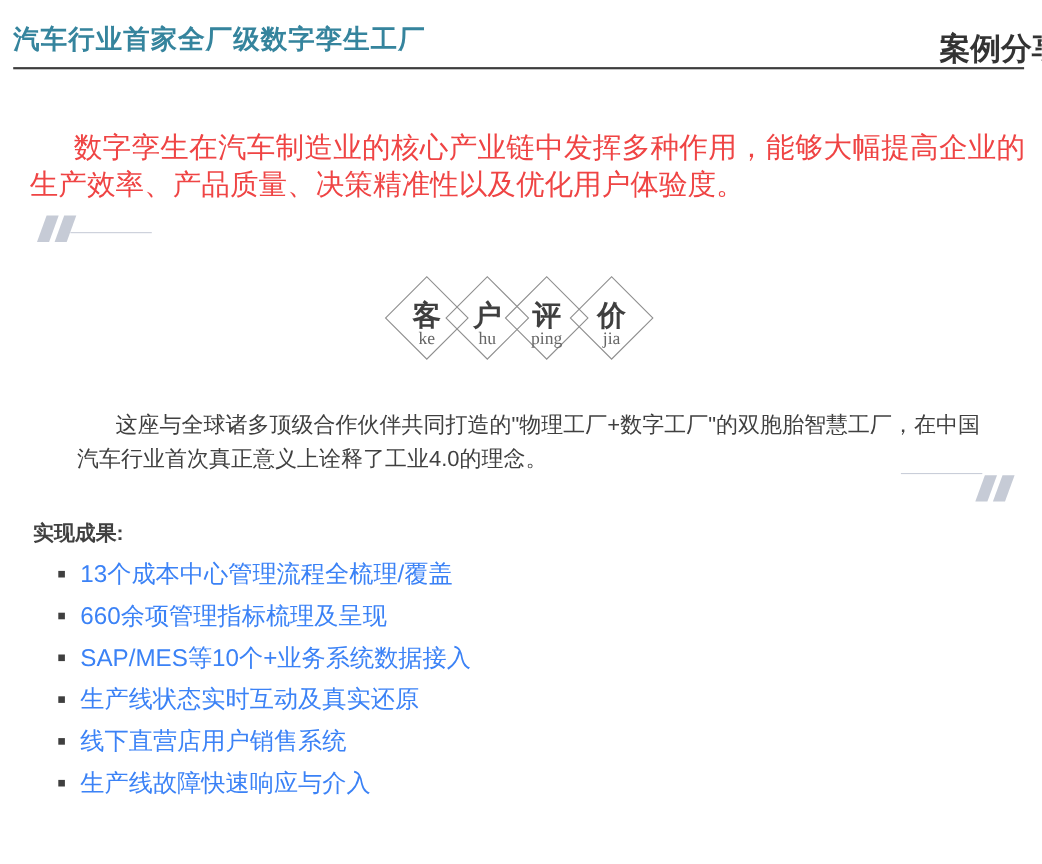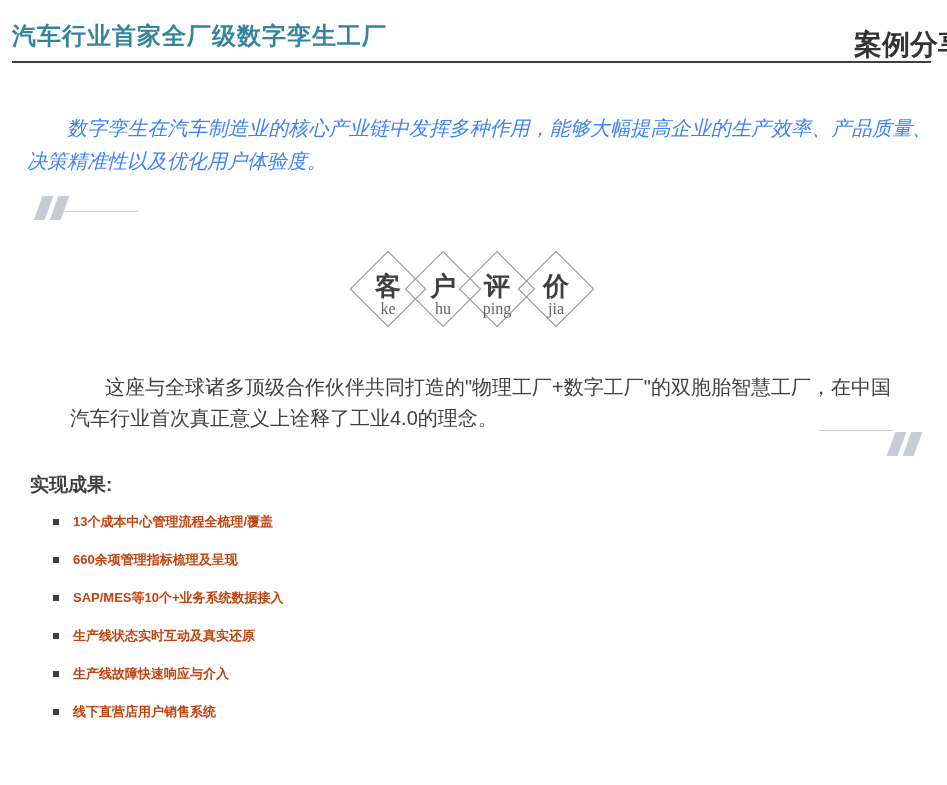--- a/index.html
+++ b/index.html
@@ -23,22 +23,22 @@
     position: absolute; right: 14px; top: 26px;
     font-size: 28px; font-weight: bold; color: #333333; white-space: nowrap;
   }
   .header-rule {
     position: absolute; left: 12px; top: 61px;
     width: 919px; height: 2px; background: #3d3d3d;
   }
   
   .intro {
     position: absolute; left: 27px; top: 92px; width: 905px;
-    font-size: 20px; line-height: 33px; color: #3b82f6;
-    text-indent: 40px; text-align: justify; font-style: italic;
+    font-size: 26px; line-height: 33px; color: #ef4444;
+    text-indent: 40px; text-align: justify;
   }
   
   .qbars { position: absolute; display: flex; gap: 5px; }
   .qbars-open  { left: 38px;  top: 196px; }
   .qbars-close { left: 891px; top: 432px; }
   .qbar {
     width: 11px; height: 24px; background: #c6cbd6;
     transform: skewX(-20deg);
   }
   .qline { position: absolute; height: 1px; background: #c9ced9; }
@@ -72,21 +72,21 @@
   .results-heading {
     position: absolute; left: 30px; top: 472px;
     font-size: 19px; font-weight: bold; color: #404040;
   }
   .results-list {
     position: absolute; left: 53px; top: 503px;
     list-style: none; margin: 0; padding: 0;
   }
   .results-list li {
     height: 38px; display: flex; align-items: center;
-    font-size: 13px; color: #c2410c; white-space: nowrap; font-weight: bold;
+    font-size: 22px; color: #3b82f6; white-space: nowrap;
   }
   .results-list li::before {
     content: ""; width: 6px; height: 6px; background: #3f3f3f;
     margin-right: 14px; flex: none;
   }
 </style>
 </head>
 <body>
 
 <div class="page">
@@ -141,17 +141,17 @@
     <div class="qbar"></div>
     <div class="qbar"></div>
   </div>
 
   <div class="results-heading">实现成果:</div>
   <ul class="results-list">
     <li>13个成本中心管理流程全梳理/覆盖</li>
     <li>660余项管理指标梳理及呈现</li>
     <li>SAP/MES等10个+业务系统数据接入</li>
     <li>生产线状态实时互动及真实还原</li>
+    <li>线下直营店用户销售系统</li>
     <li>生产线故障快速响应与介入</li>
-    <li>线下直营店用户销售系统</li>
   </ul>
 
 </div>
 
 </body></html>

